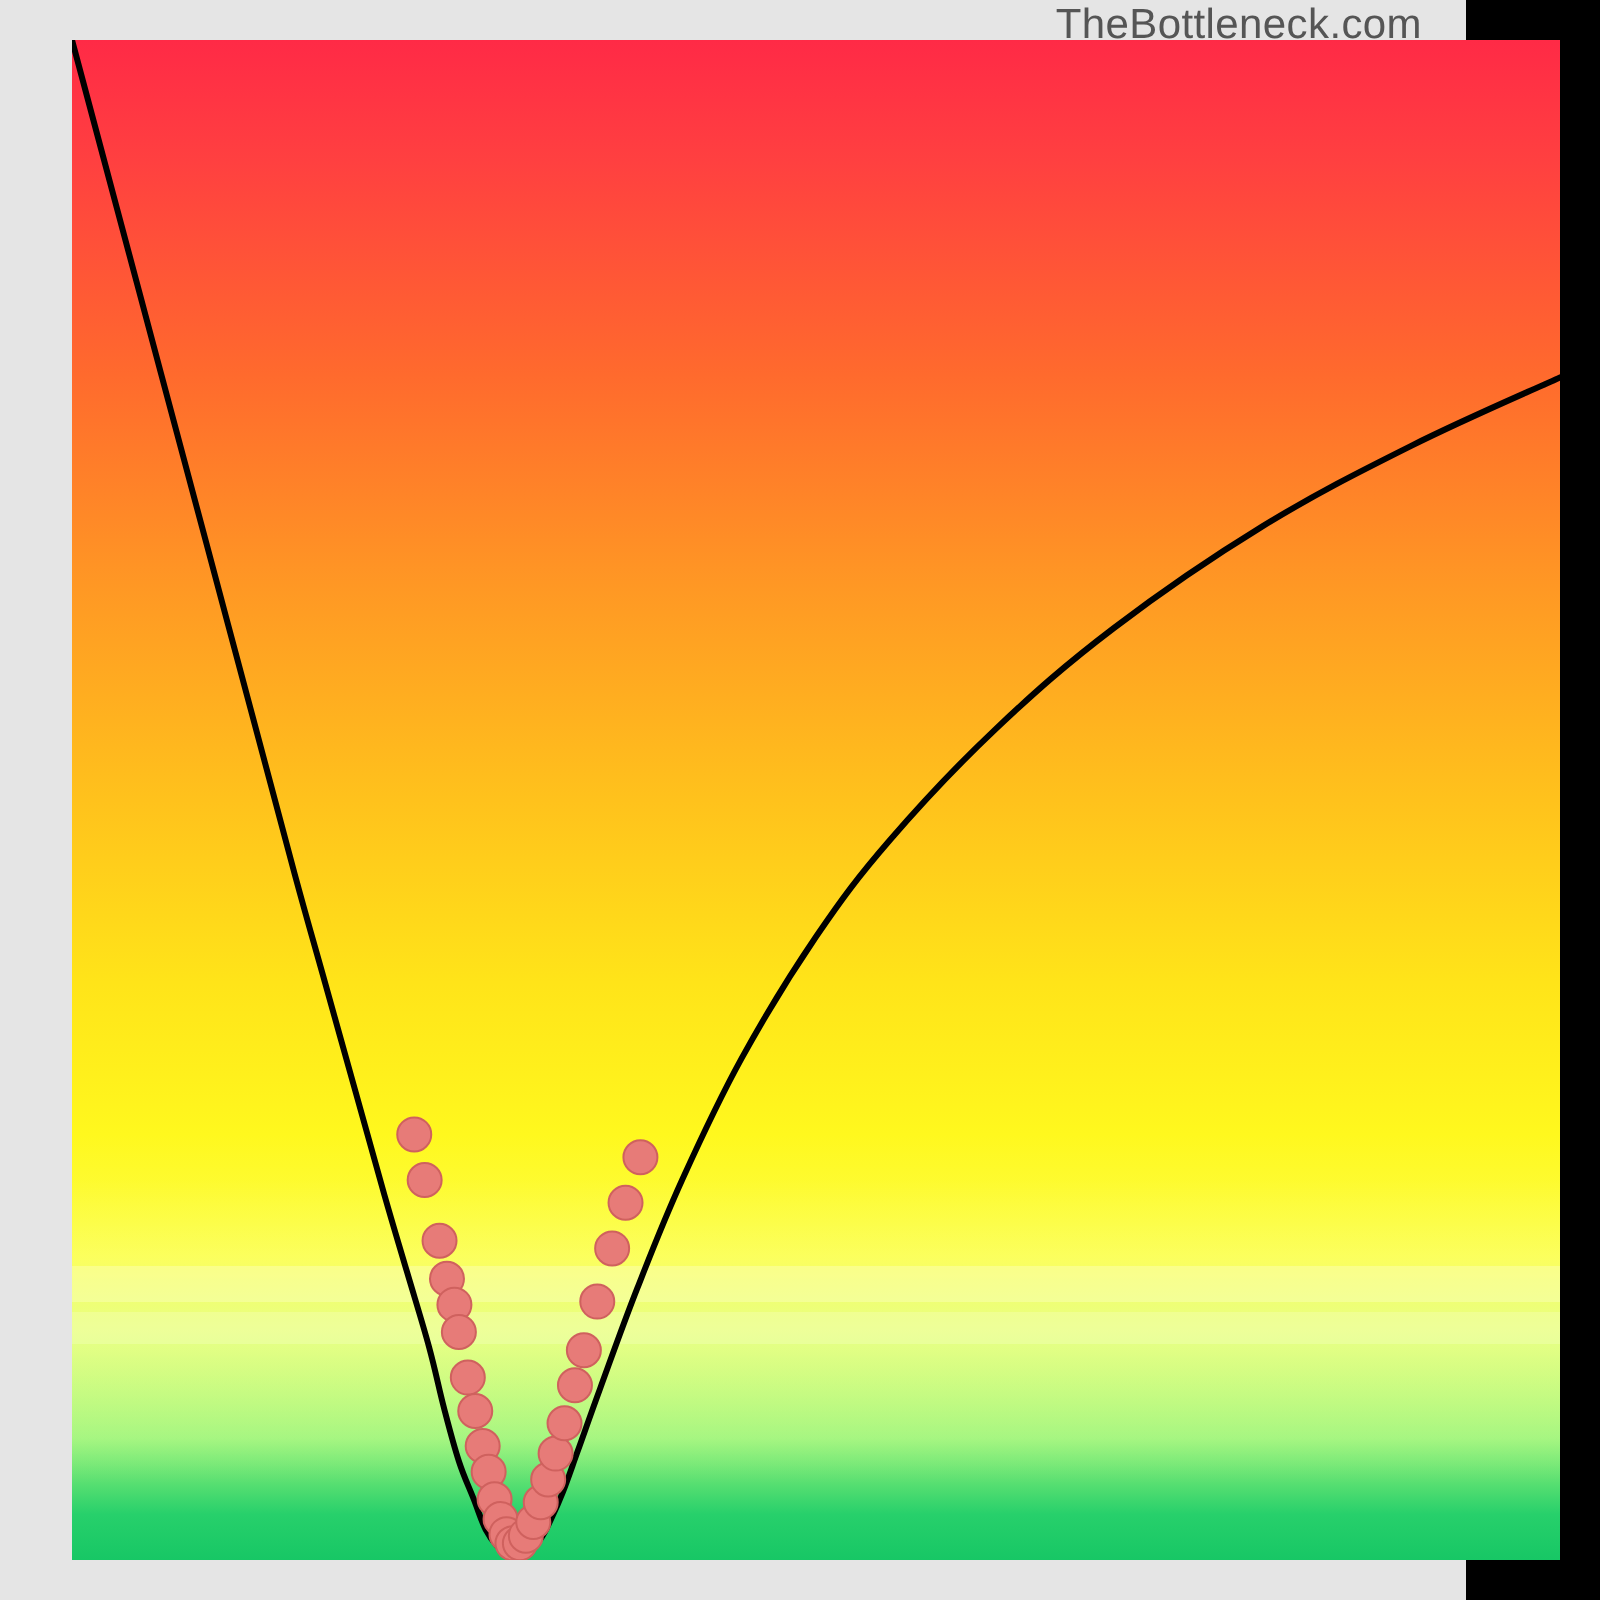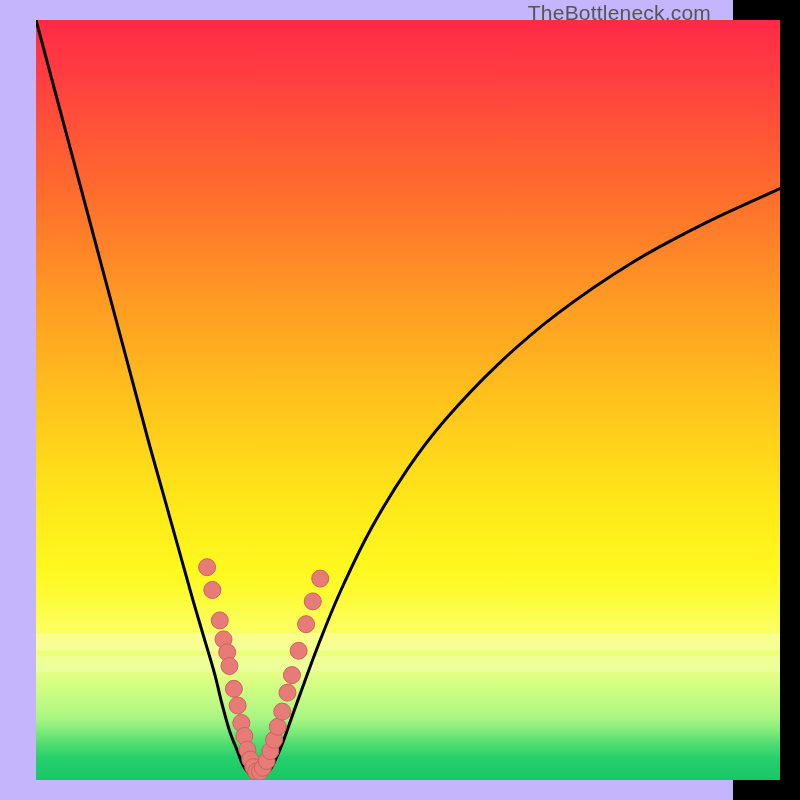--- a/index.html
+++ b/index.html
@@ -10,21 +10,21 @@
     overflow: hidden;
     background: #000;
     font-family: Arial, Helvetica, sans-serif;
   }
   .frame {
     position: absolute;
     left: 0;
     top: 0;
     width: 733px;
     height: 800px;
-    background: #c4b5fd;
+    background: #e5e5e5;
   }
   .plot {
     position: absolute;
     left: 36px;
     top: 20px;
     width: 744px;
     height: 760px;
     background: linear-gradient(to bottom,
       #ff2a46 0%,
       #ff4040 8%,

